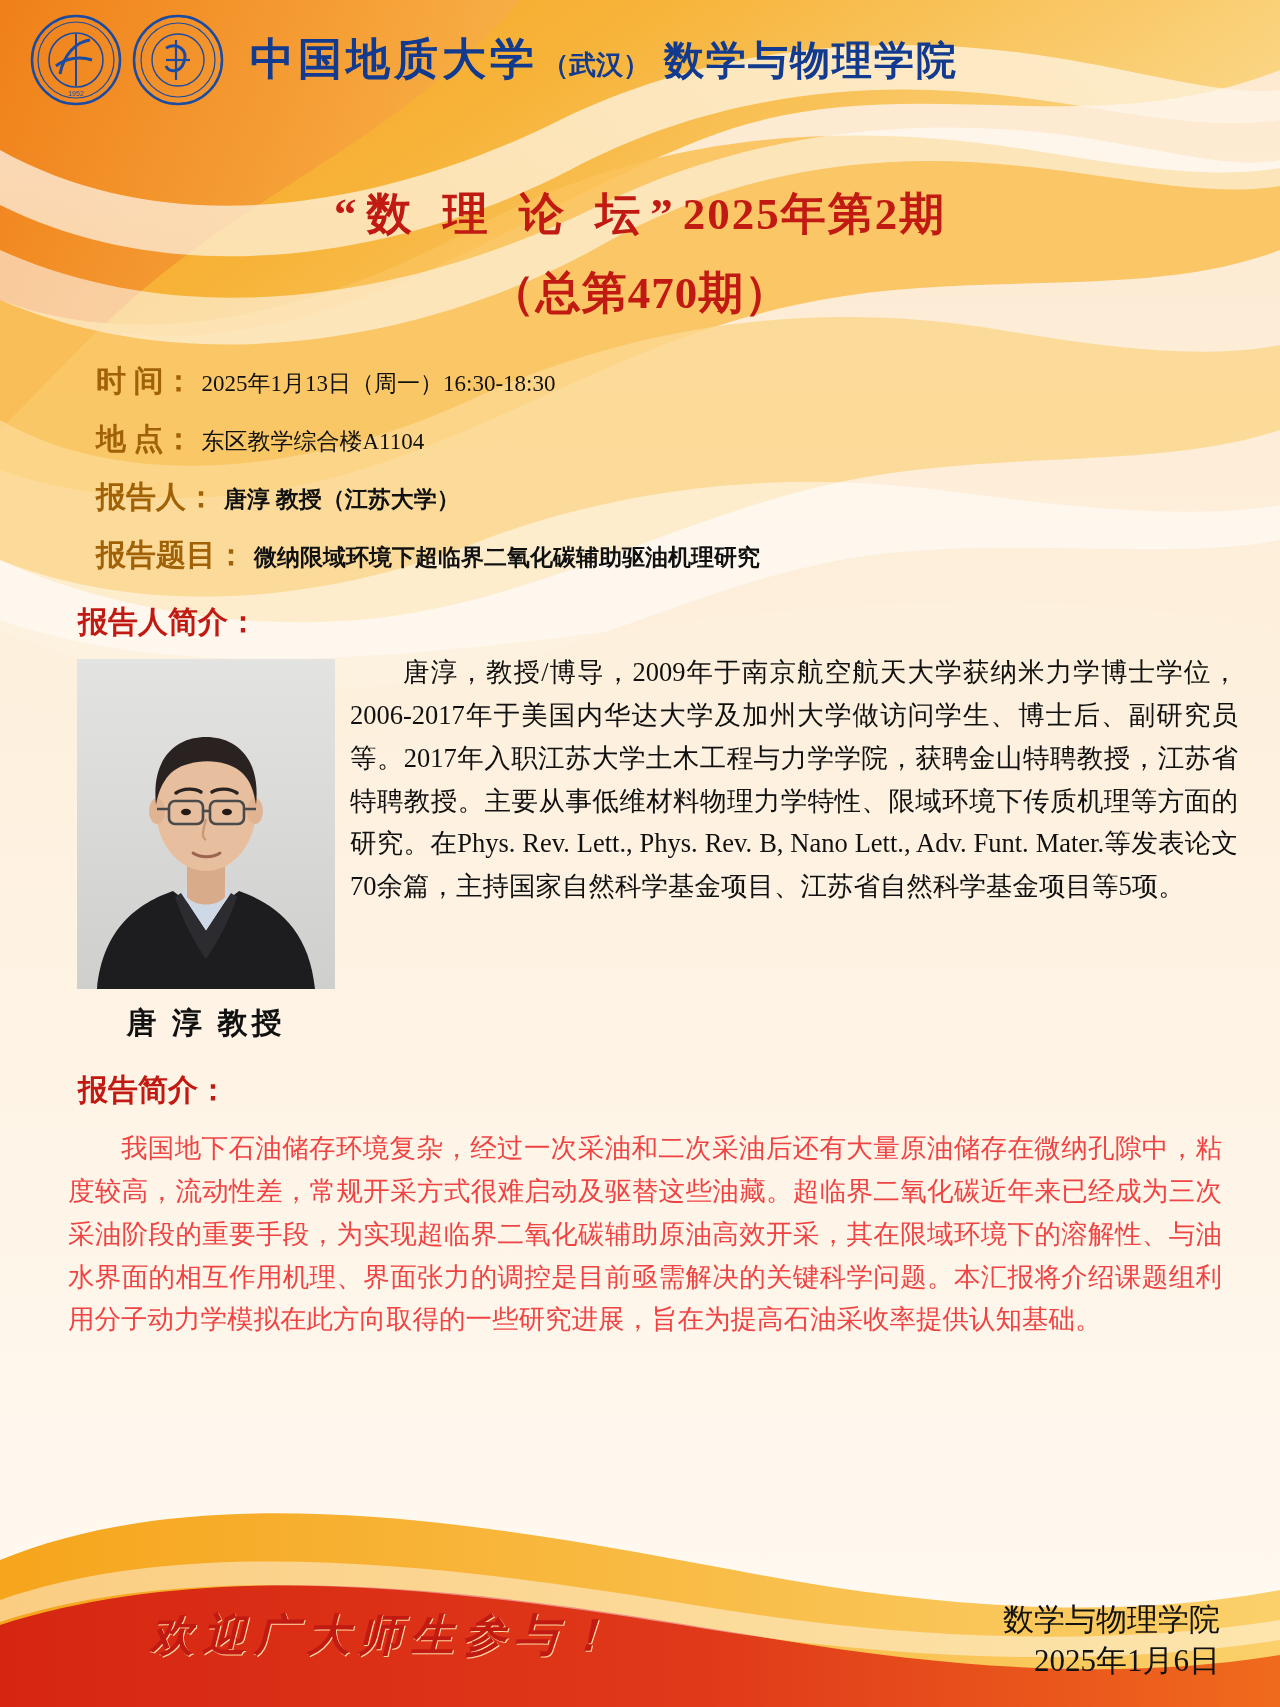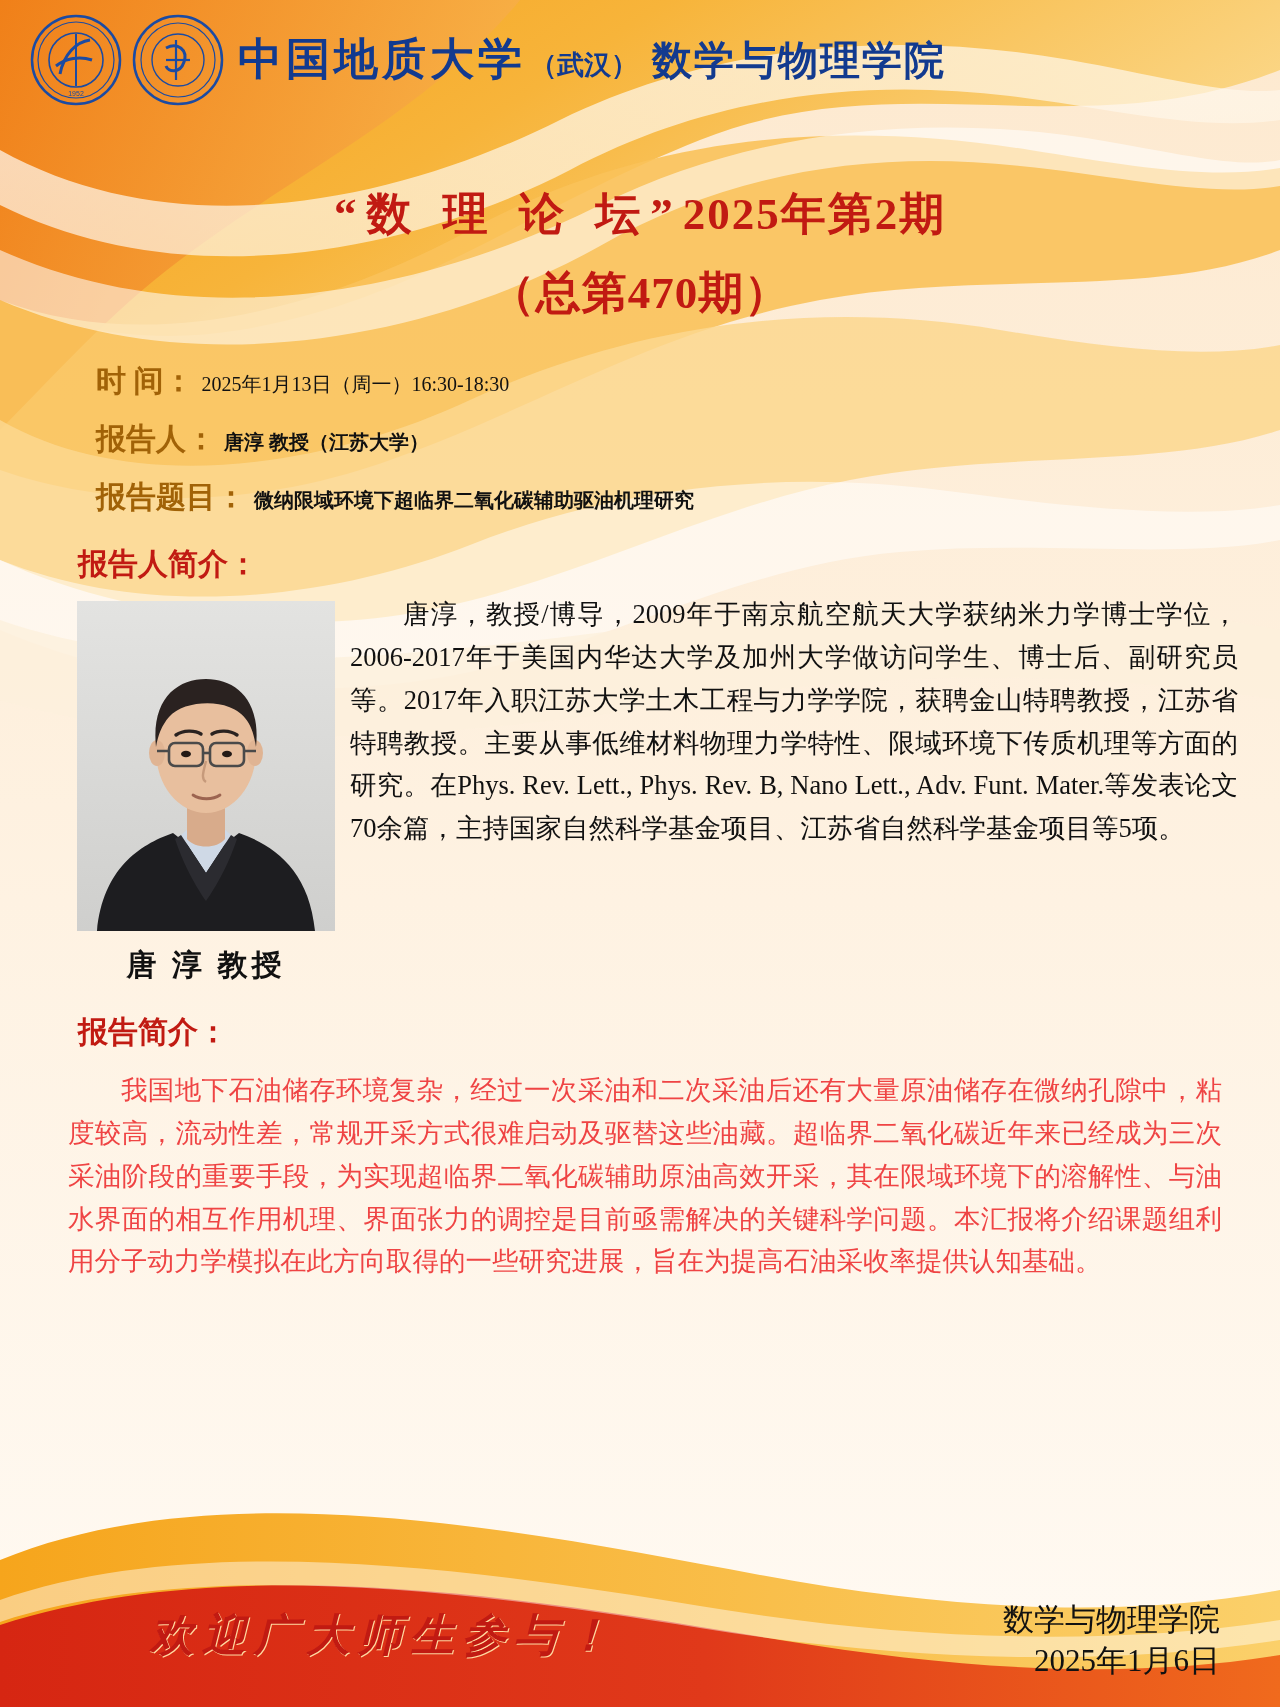--- a/index.html
+++ b/index.html
@@ -44,21 +44,21 @@
     width: 92px;
     height: 92px;
     flex: 0 0 auto;
     margin-right: 10px;
   }
   .seal svg { display:block; }
   .title-block {
     display: flex;
     flex-direction: column;
     justify-content: flex-end;
-    margin-left: 4px;
+    margin-left: 16px;
   }
   .cn-row {
     display: flex;
     align-items: baseline;
   }
   .cn-univ {
     font-family: "Liberation Serif", serif;
     font-weight: bold;
     font-size: 44px;
     letter-spacing: 4px;
@@ -143,21 +143,21 @@
   .info-label {
     color: #a16207;
     font-weight: bold;
     font-size: 30px;
     font-family: "Liberation Serif", serif;
     white-space: nowrap;
     flex: 0 0 auto;
   }
   .info-value {
     color: #111;
-    font-size: 20px;
+    font-size: 23px;
     font-family: "Liberation Serif", serif;
     margin-left: 8px;
   }
   .info-value.bold { font-weight: bold; }
 
   
   .section-head {
     position: relative;
     z-index: 3;
     color: #c11a12;
@@ -357,20 +357,24 @@
     <div class="main-title">
       <span class="spaced">“数 理 论 坛”</span><span>2025年第2期</span>
     </div>
     <div class="main-title-2">（总第470期）</div>
   </div>
 
   <div class="info">
     <div class="info-row">
       <span class="info-label">时 间：</span>
       <span class="info-value">2025年1月13日（周一）16:30-18:30</span>
+    </div>
+    <div class="info-row">
+      <span class="info-label">地 点：</span>
+      <span class="info-value">东区教学综合楼A1104</span>
     </div>
     <div class="info-row">
       <span class="info-label">报告人：</span>
       <span class="info-value bold">唐淳 教授（江苏大学）</span>
     </div>
     <div class="info-row">
       <span class="info-label">报告题目：</span>
       <span class="info-value bold">微纳限域环境下超临界二氧化碳辅助驱油机理研究</span>
     </div>
   </div>

